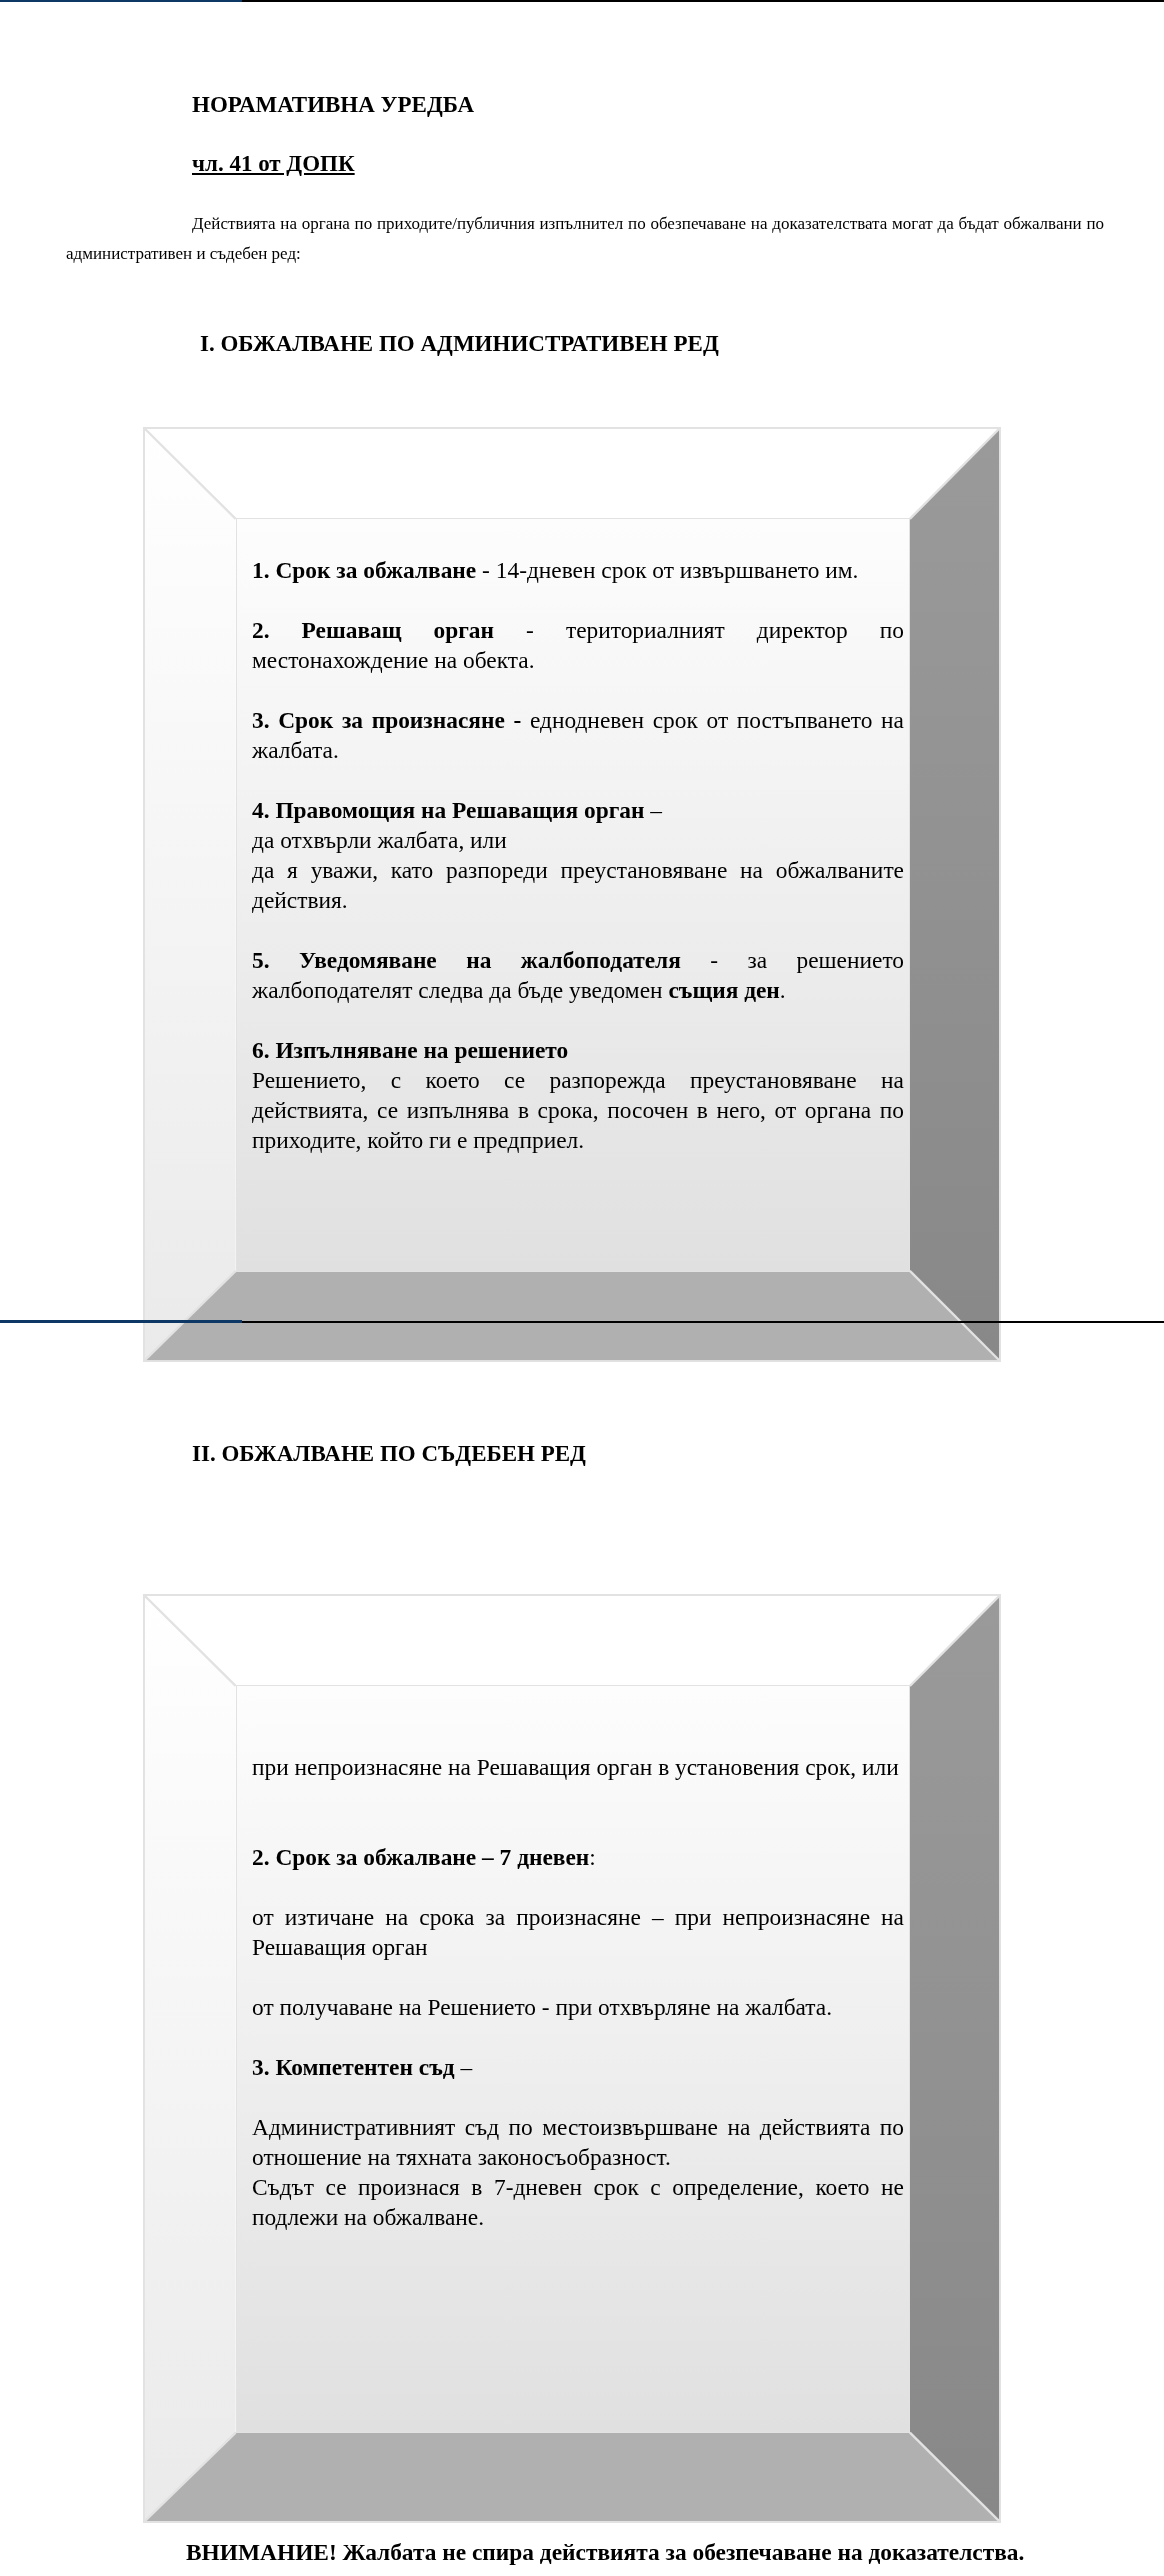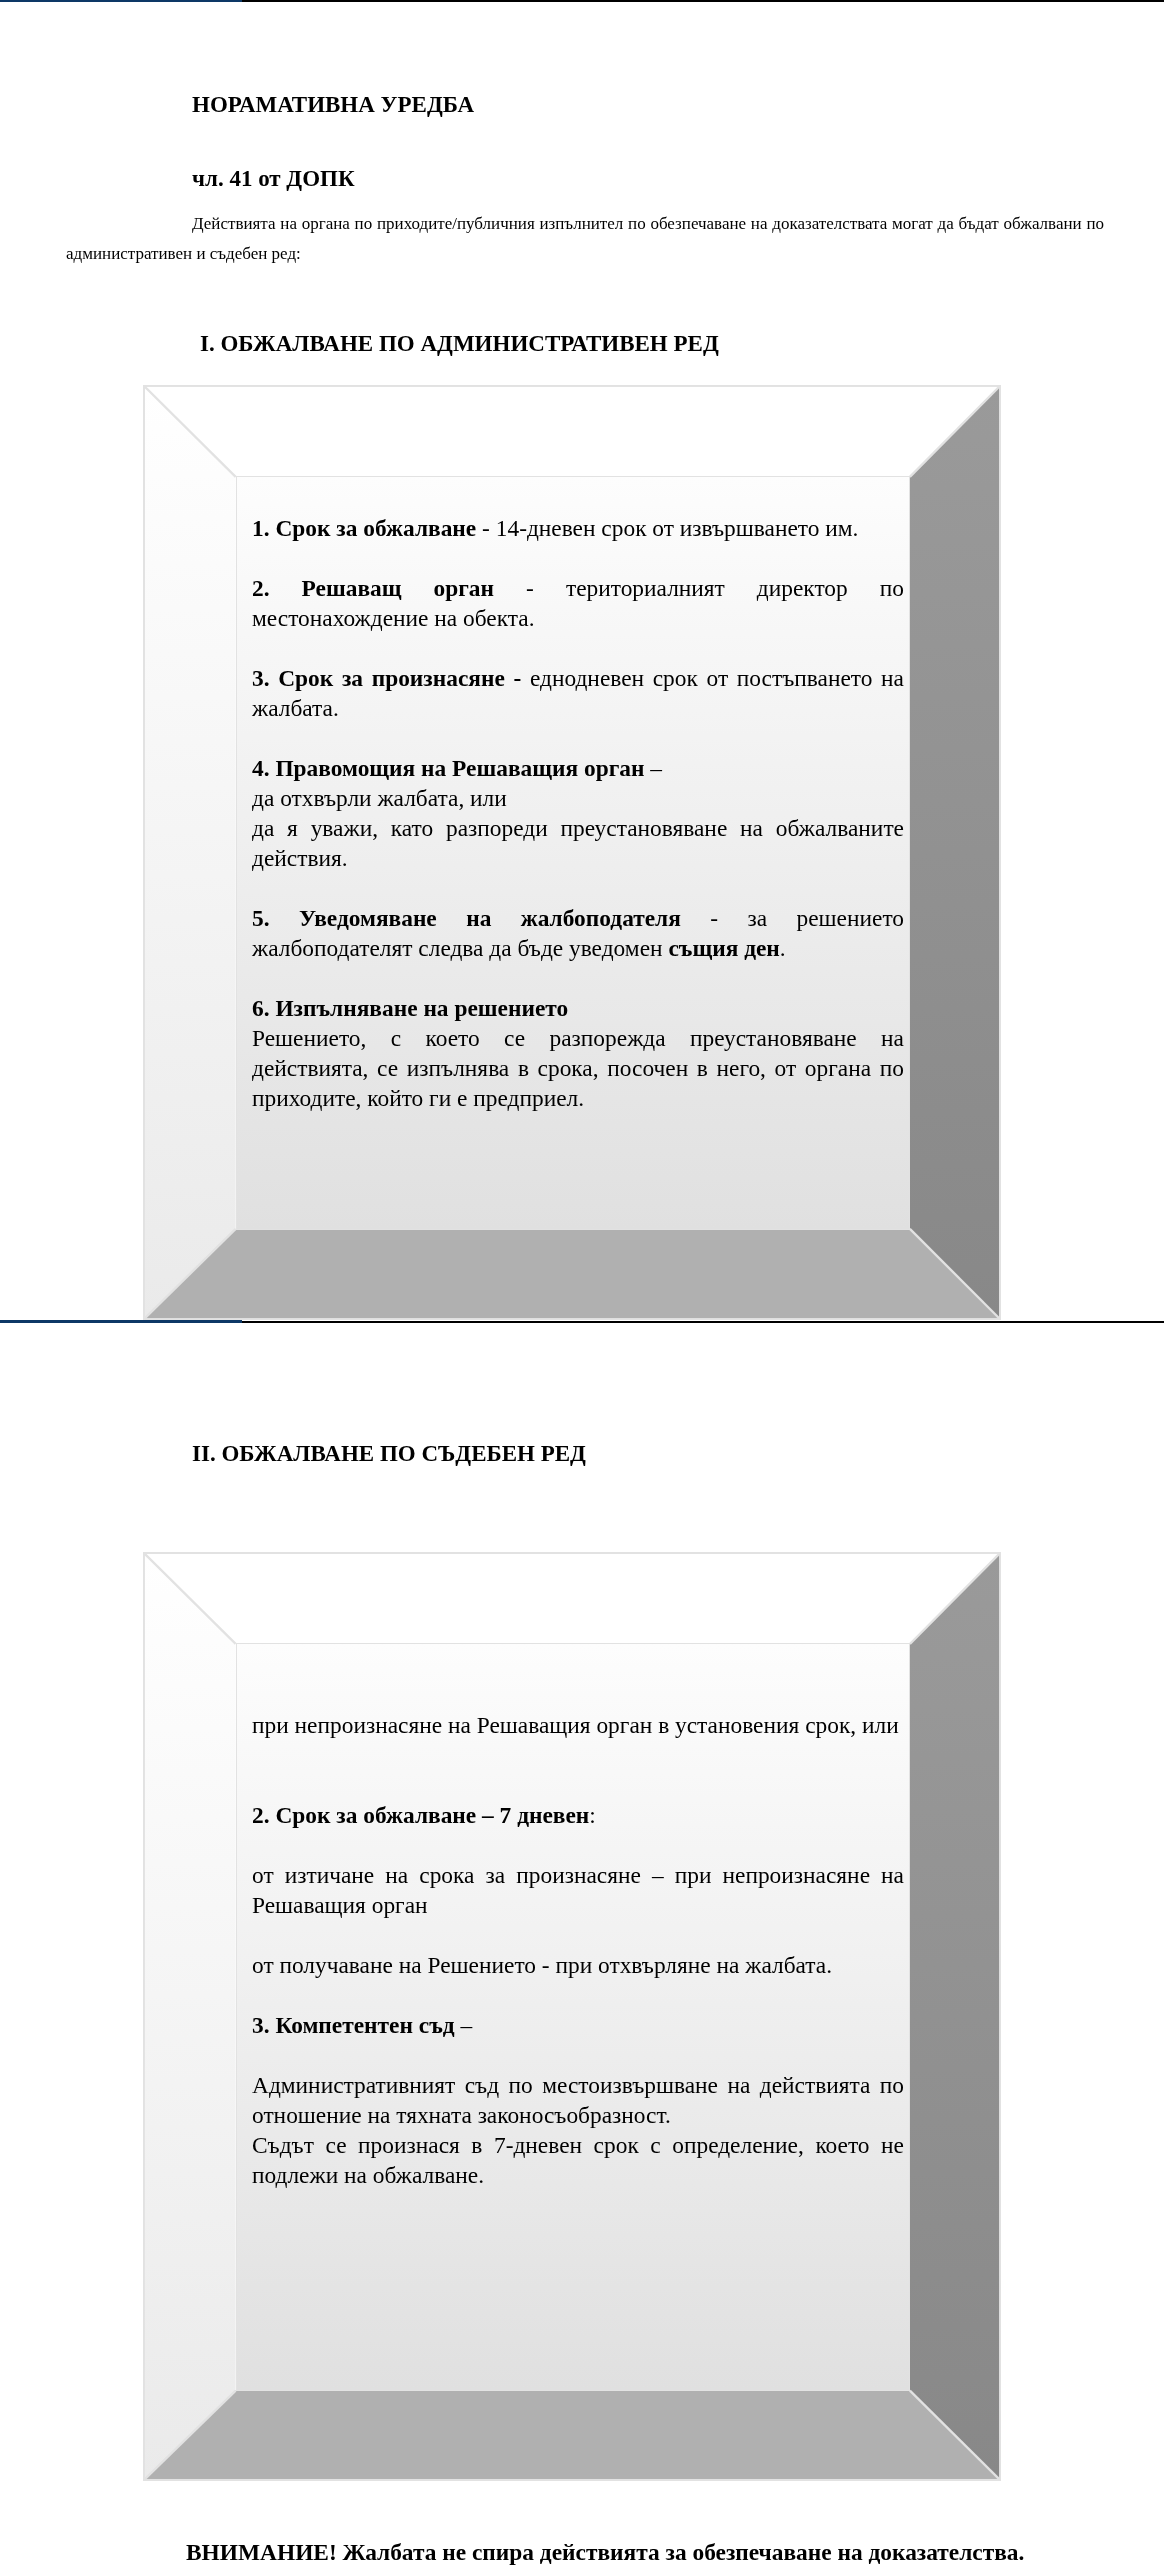--- a/index.html
+++ b/index.html
@@ -4,38 +4,38 @@
   <style>
     html, body { margin:0; padding:0; background:#ffffff; }
     body { width:1165px; height:2576px; position:relative; overflow:hidden;
            font-family:"Liberation Serif", serif; color:#000; }
     .sep { position:absolute; left:0; width:1165px; height:1.6px; background:#000; }
     .sep .blue { position:absolute; left:0; top:-0.8px; width:242px; height:2.3px; background:#0d3866; }
     .t { position:absolute; font-size:23px; line-height:30px; white-space:nowrap; }
     .b { font-weight:bold; }
     .para { position:absolute; left:66px; width:1038px; font-size:17px; line-height:30px; text-align:justify; text-indent:126px; }
     
-    .bevel { position:absolute; left:143px; width:858px; }
+    .bevel { position:absolute; left:143px; width:858px;margin-top:42px; }
     .bevel svg { position:absolute; left:0; top:0; }
     .inner { position:absolute; left:93px; width:674px; background:linear-gradient(#fdfdfd, #e0e0e0);
              border:1.6px solid #e2e2e2; box-sizing:border-box; }
     .content { position:absolute; left:109px; width:652px; font-size:23.4px; line-height:30px; }
     .content p { margin:0; text-align:justify; }
     .content .gap { height:30px; }
     .warn { position:absolute; left:144px; top:2539px; font-size:23.4px; font-weight:bold; white-space:nowrap;margin-left:42px; }
   </style>
 </head>
 <body>
 
 <div class="sep" style="top:0;">
     <div class="blue"></div>
   </div>
 
 <div class="t b" style="left:192px; top:90px;">НОРАМАТИВНА УРЕДБА</div>
-<div class="t b" style="left:192px; top:164px;">чл. 41 от ДОПК</div>
+<div class="t b" style="left:192px; top:149px;text-decoration:underline;">чл. 41 от ДОПК</div>
 <div class="para" style="top:209px;">Действията на органа по приходите/публичния изпълнител по обезпечаване на доказателствата могат да бъдат обжалвани по административен и съдебен ред:</div>
 
 <div class="t b" style="left:200px; top:329px;">I. ОБЖАЛВАНЕ ПО АДМИНИСТРАТИВЕН РЕД</div>
 
 <div class="bevel" style="top:385px; height:935px;">
   <svg width="858" height="935" viewBox="0 0 1102 1201">
     <defs>
       <linearGradient id="g1r" x1="0" y1="0" x2="0" y2="1">
           <stop offset="0" stop-color="#9a9a9a"></stop>
           <stop offset="1" stop-color="#888888"></stop>

